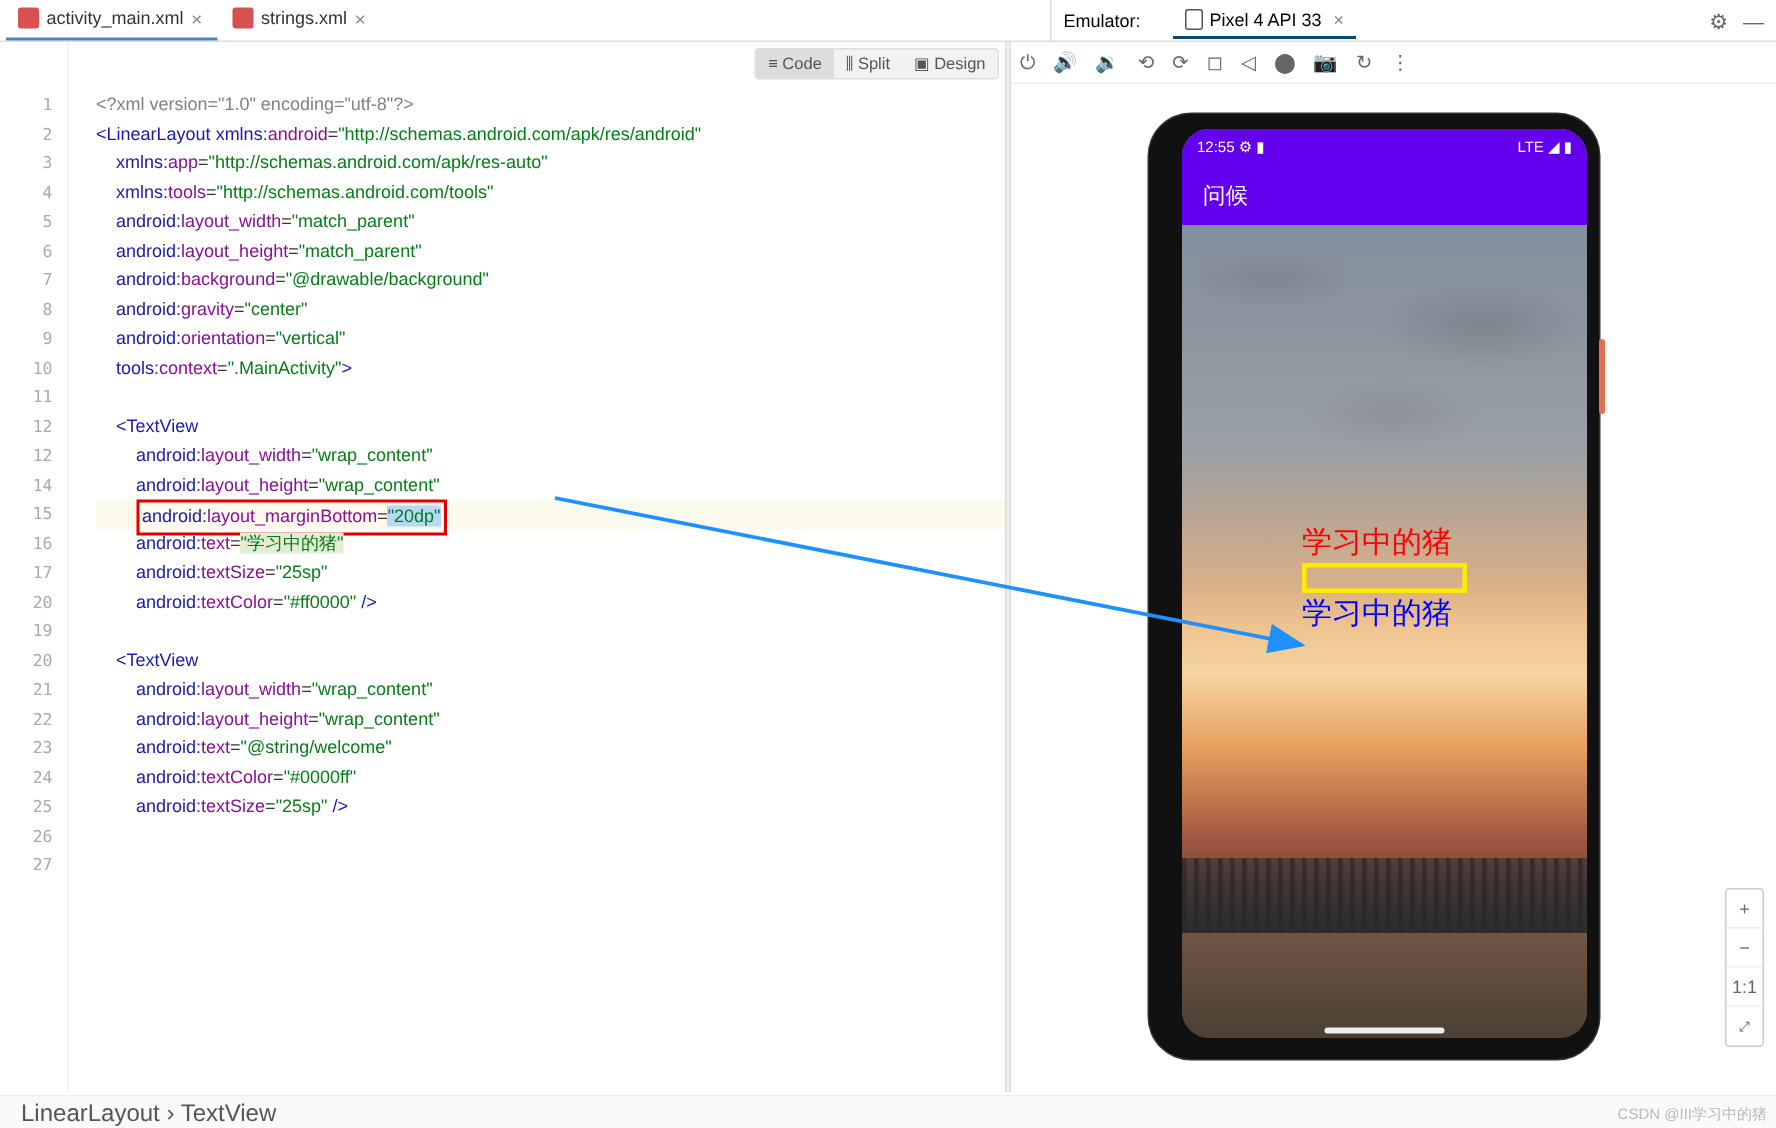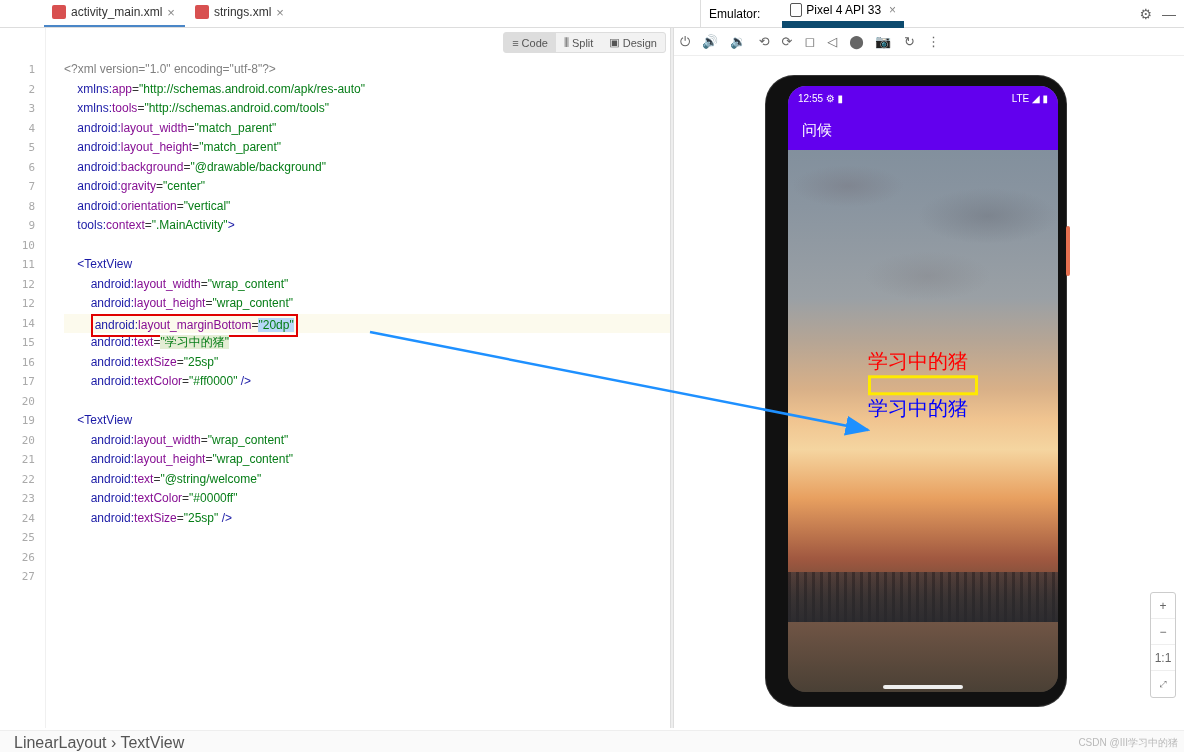--- a/index.html
+++ b/index.html
@@ -1,26 +1,26 @@
 <!DOCTYPE html>
 <html><head>
 <meta charset="utf-8">
 <style>
 * { margin: 0; padding: 0; box-sizing: border-box; font-family: "Segoe UI", Arial, sans-serif; }
 body { background: #fff; width: 1184px; height: 752px; position: relative; overflow: hidden; font-size: 12px; }
 
 .top-row { display: flex; height: 28px; border-bottom: 1px solid #ddd; }
-.tabs-left { flex: 1; display: flex; align-items: center; padding-left: 4px; gap: 2px; margin-left: 40px; }
+.tabs-left { flex: 1; display: flex; align-items: center; padding-left: 4px; gap: 2px; }
 .tab { display: inline-flex; align-items: center; padding: 4px 10px 5px 8px; font-size: 12px; color: #333; border-bottom: 2px solid transparent; gap: 5px; }
 .tab.active { border-bottom-color: #4a86c7; background: #fff; }
 .tab .icon { width: 14px; height: 14px; background: #d85050; border-radius: 2px; display: inline-block; }
 .tab .close { color: #888; font-size: 13px; }
 
 .emu-top { width: 484px; display: flex; align-items: center; padding: 0 8px; gap: 22px; border-left: 1px solid #ddd; }
-.emu-tab { display: inline-flex; align-items: center; gap: 4px; padding: 4px 8px; border-bottom: 7px solid #0c4a6e; font-size: 12px; }
+.emu-tab { display: inline-flex; align-items: center; gap: 4px; padding: 4px 8px; border-bottom: 2px solid #0c4a6e; font-size: 12px; }
 .emu-tab .phone-ic { width: 12px; height: 14px; border: 1px solid #555; border-radius: 2px; display: inline-block; }
 .spacer { flex: 1; }
 .gear-min { display: flex; gap: 10px; color: #666; font-size: 14px; }
 
 .main { display: flex; height: 700px; }
 .editor-pane { width: 670px; position: relative; display: flex; }
 .divider { width: 4px; background: #eee; border-left: 1px solid #ddd; border-right: 1px solid #ddd; cursor: col-resize; }
 .emu-pane { flex: 1; position: relative; background: #fff; }
 
 
@@ -170,20 +170,21 @@
       <div class="line-no">22</div>
       <div class="line-no">23</div>
       <div class="line-no">24</div>
       <div class="line-no">25</div>
       <div class="line-no">26</div>
       <div class="line-no">27</div>
     </div>
 
     <div class="code">
 <div class="code-line"><span class="comment">&lt;?xml version="1.0" encoding="utf-8"?&gt;</span></div>
+<div class="code-line"><span class="tag">&lt;LinearLayout</span> <span class="attr-ns">xmlns:</span><span class="attr-local">android</span><span class="eq">=</span><span class="str">"http://schemas.android.com/apk/res/android"</span></div>
 <div class="code-line">    <span class="attr-ns">xmlns:</span><span class="attr-local">app</span><span class="eq">=</span><span class="str">"http://schemas.android.com/apk/res-auto"</span></div>
 <div class="code-line">    <span class="attr-ns">xmlns:</span><span class="attr-local">tools</span><span class="eq">=</span><span class="str">"http://schemas.android.com/tools"</span></div>
 <div class="code-line">    <span class="attr-ns">android:</span><span class="attr-local">layout_width</span><span class="eq">=</span><span class="str">"match_parent"</span></div>
 <div class="code-line">    <span class="attr-ns">android:</span><span class="attr-local">layout_height</span><span class="eq">=</span><span class="str">"match_parent"</span></div>
 <div class="code-line">    <span class="attr-ns">android:</span><span class="attr-local">background</span><span class="eq">=</span><span class="str">"@drawable/background"</span></div>
 <div class="code-line">    <span class="attr-ns">android:</span><span class="attr-local">gravity</span><span class="eq">=</span><span class="str">"center"</span></div>
 <div class="code-line">    <span class="attr-ns">android:</span><span class="attr-local">orientation</span><span class="eq">=</span><span class="str">"vertical"</span></div>
 <div class="code-line">    <span class="attr-ns">tools:</span><span class="attr-local">context</span><span class="eq">=</span><span class="str">".MainActivity"</span><span class="tag">&gt;</span></div>
 <div class="code-line"></div>
 <div class="code-line">    <span class="tag">&lt;TextView</span></div>

